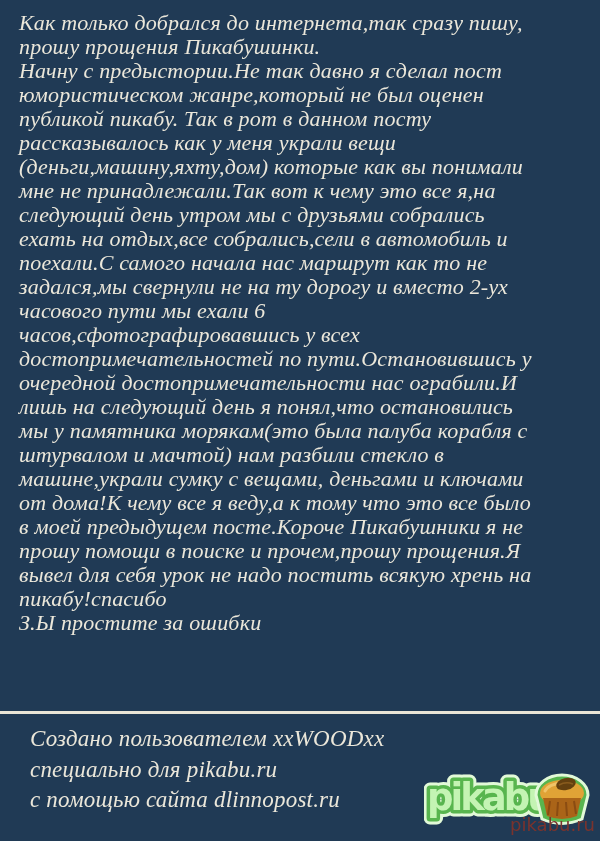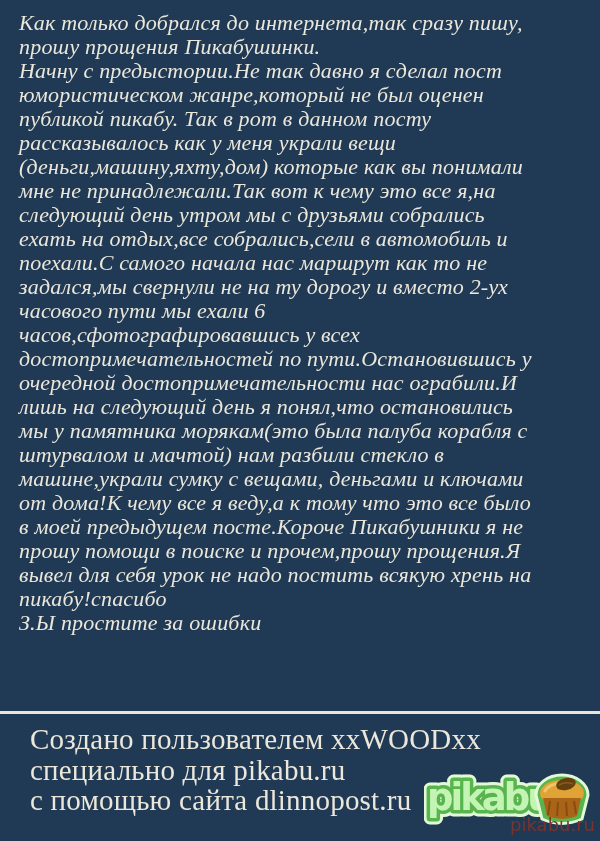--- a/index.html
+++ b/index.html
@@ -42,21 +42,22 @@
     left: 0;
     top: 714px;
     width: 600px;
     height: 127px;
   }
   .credit {
     position: absolute;
     left: 30px;
     top: 10px;
     color: #ebe7da;
-    font-size: 29px;
+    font-style: italic;
+    font-size: 23px;
     line-height: 30.5px;
     white-space: pre-line;
     letter-spacing: 0.2px;
   }
   .logo {
     position: absolute;
     left: 424px;
     top: 56px;
     width: 168px;
     height: 60px;

